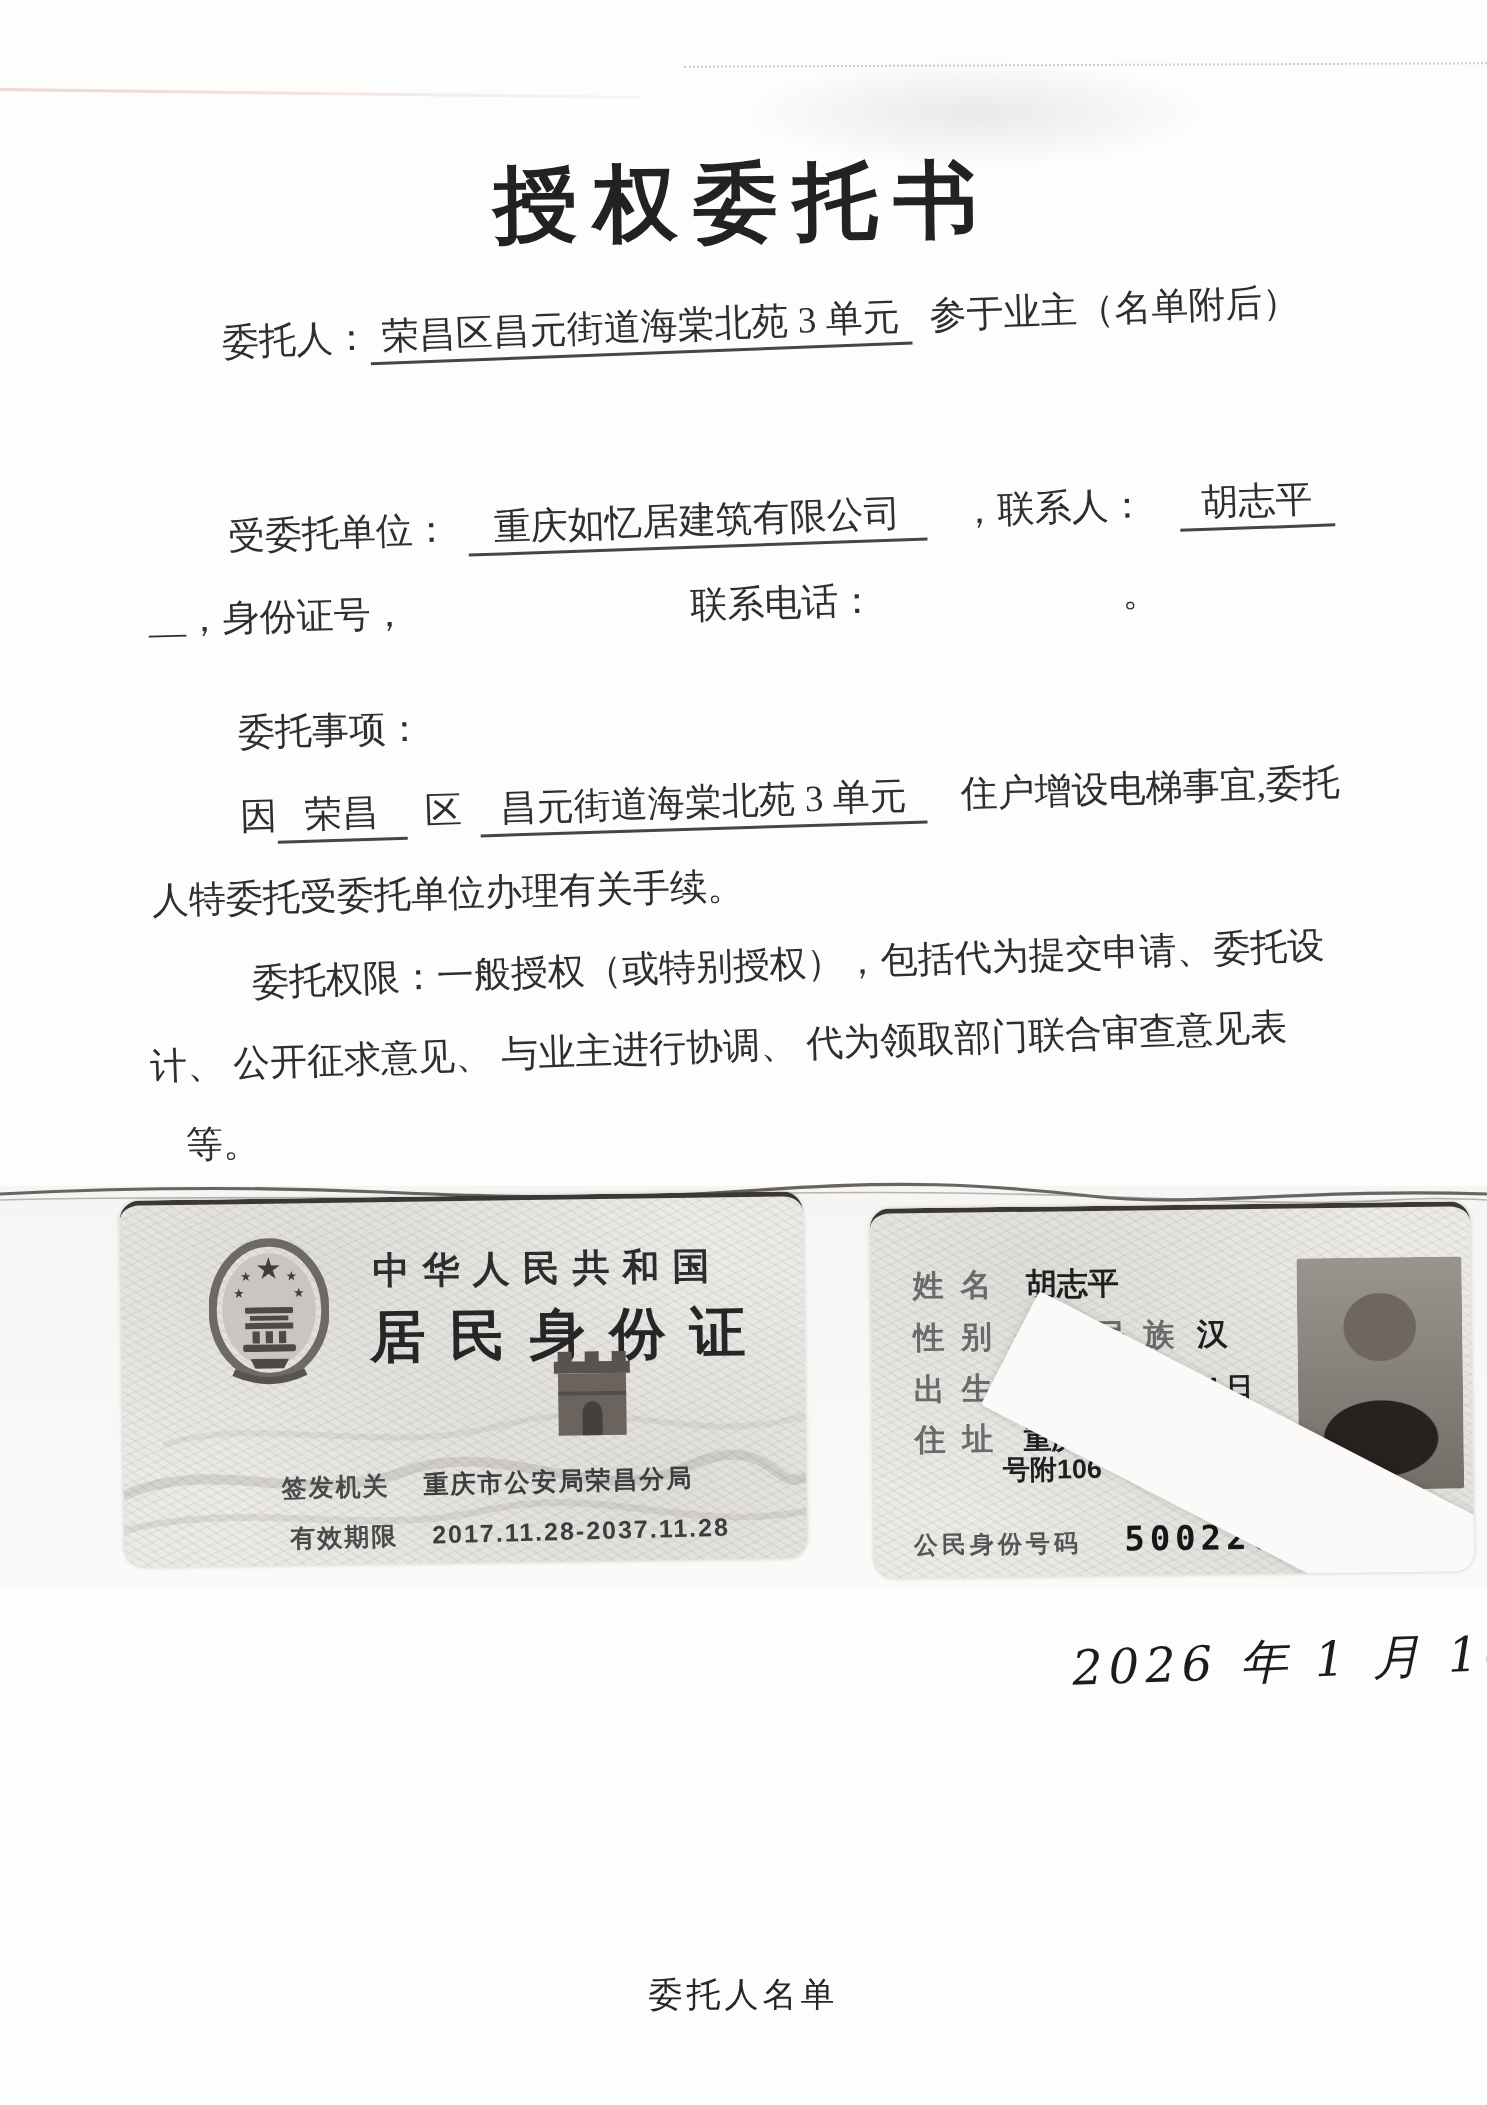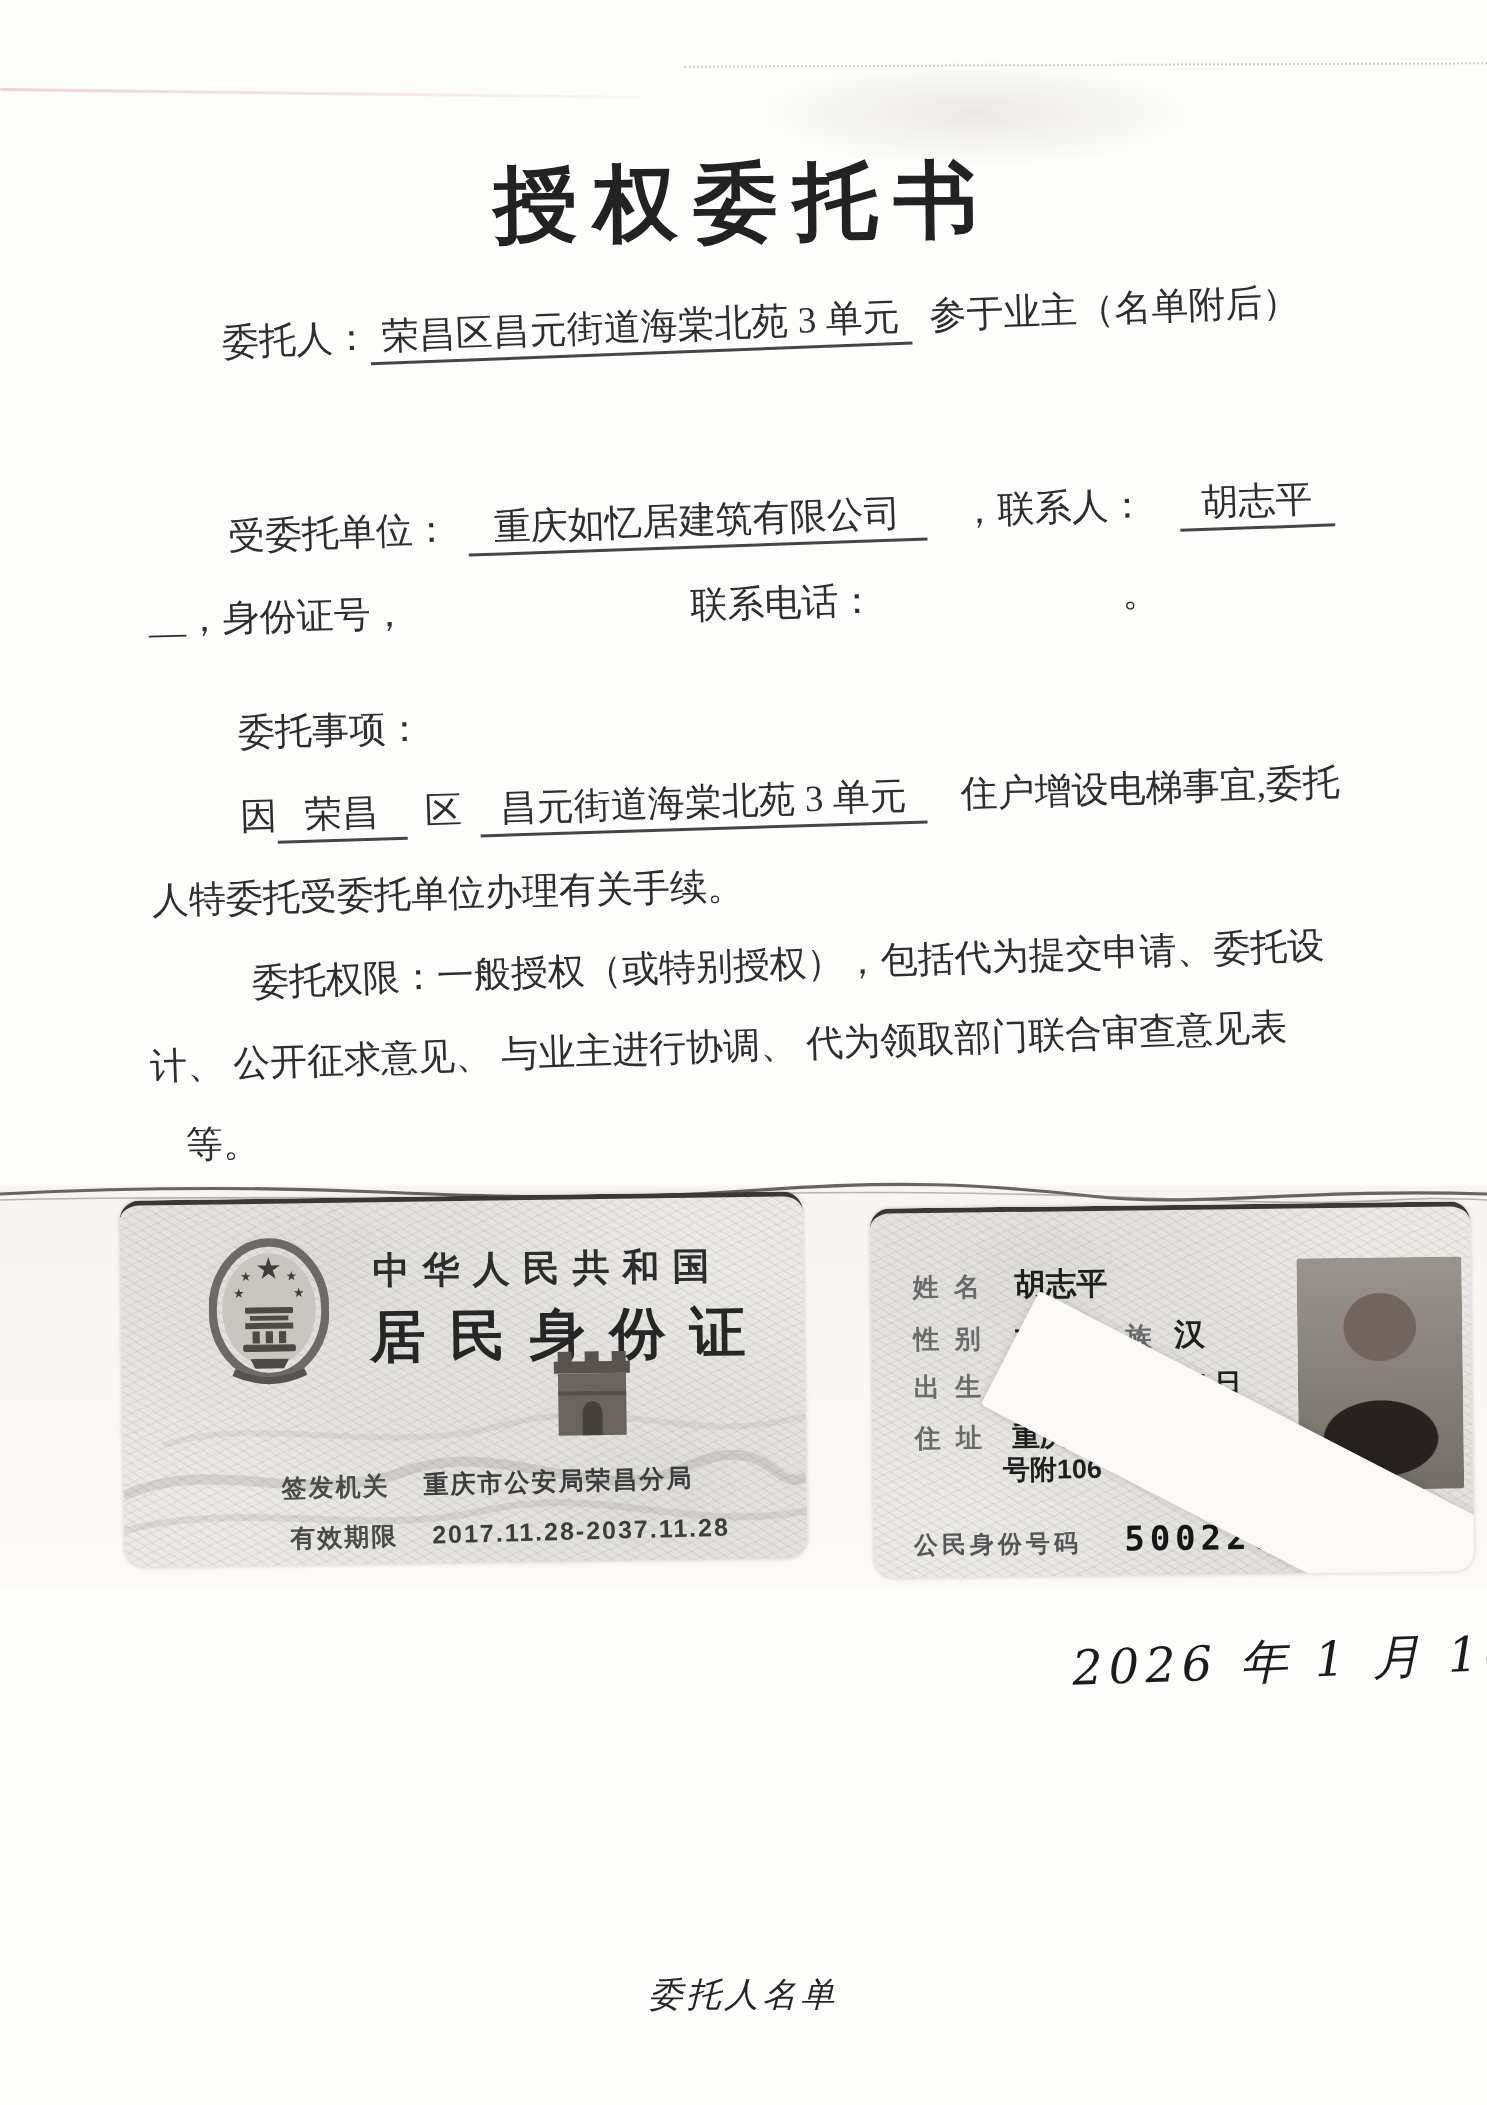--- a/index.html
+++ b/index.html
@@ -43,41 +43,41 @@
   #card-back {left:872px; top:1205px; width:600px; height:365px; transform:rotate(-.7deg);}
   .front-country{position:absolute; left:252px; top:44px; font-size:37px; font-weight:700;
     letter-spacing:13px; color:#2d2d2d; white-space:nowrap;}
   .front-title{position:absolute; left:248px; top:98px; font-size:56px; font-weight:700;
     letter-spacing:24px; color:#262626; white-space:nowrap;}
   .front-row{position:absolute; font-family:"Liberation Sans","DejaVu Sans",sans-serif;
     font-weight:700; font-size:25px; color:#4a4a4a; letter-spacing:2px; white-space:nowrap;
     transform:rotate(-.7deg);}
   .front-row .val{margin-left:34px; color:#3d3d3d;}
   .fld{position:absolute; font-family:"Liberation Sans","DejaVu Sans",sans-serif; white-space:nowrap; z-index:3;}
-  .flabel{font-size:26px; color:#6a6a6a; font-weight:700; letter-spacing:4px;}
+  .flabel{font-size:31px; color:#6a6a6a; font-weight:700; letter-spacing:4px;}
   .fval{font-size:31px; color:#1f1f1f; font-weight:700;}
   .photo{
     position:absolute; left:426px; top:50px; width:165px; height:232px; z-index:2; border-radius:3px;
     background:
       radial-gradient(ellipse 36% 24% at 50% 30%, #6f665f 60%, rgba(111,102,95,0) 62%),
       radial-gradient(ellipse 55% 26% at 50% 78%, #272220 62%, rgba(39,34,32,0) 64%),
       linear-gradient(#9a948e, #746e68);
   }
   .strip{
     position:absolute; left:108px; top:195px; width:525px; height:128px; z-index:5;
     background:#fbfaf9; transform:rotate(28deg); box-shadow:0 0 8px rgba(0,0,0,.15);
     border-radius:4px;
   }
   .handwritten{
     position:absolute; left:1072px; top:1628px; font-size:48px; letter-spacing:6px;
     font-style:italic; color:#1c1c1c; transform:rotate(-2deg); white-space:nowrap;
     font-family:"DejaVu Serif","Liberation Serif",serif;
   }
   .footer{position:absolute; left:0; right:0; top:1972px; text-align:center; font-size:34px;
-    letter-spacing:4px; color:#262626;font-style:italic;}
+    letter-spacing:4px; color:#262626;}
   .idnum-digits{font-family:"DejaVu Sans Mono","Liberation Mono",monospace;
     font-size:34px; letter-spacing:5px; color:#161616; font-weight:700;}
   svg{display:block;}
 </style>
 </head>
 <body>
 
 <div id="page">
 
   <div class="scan-dots"></div>

